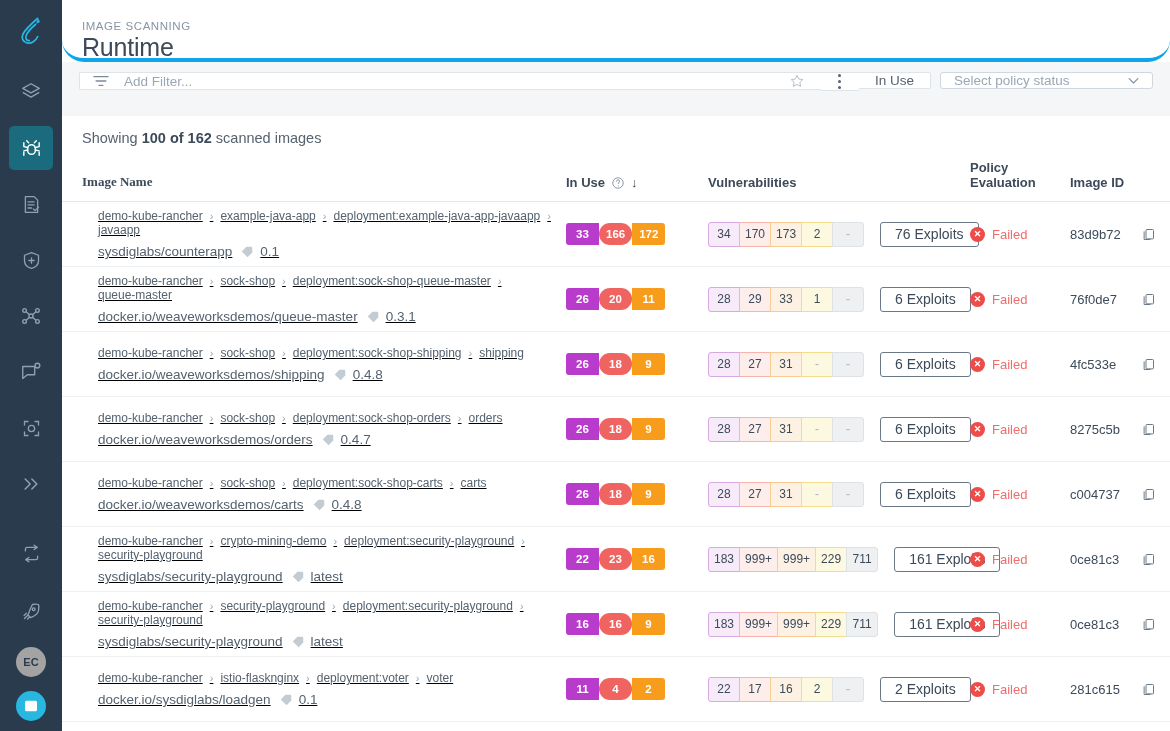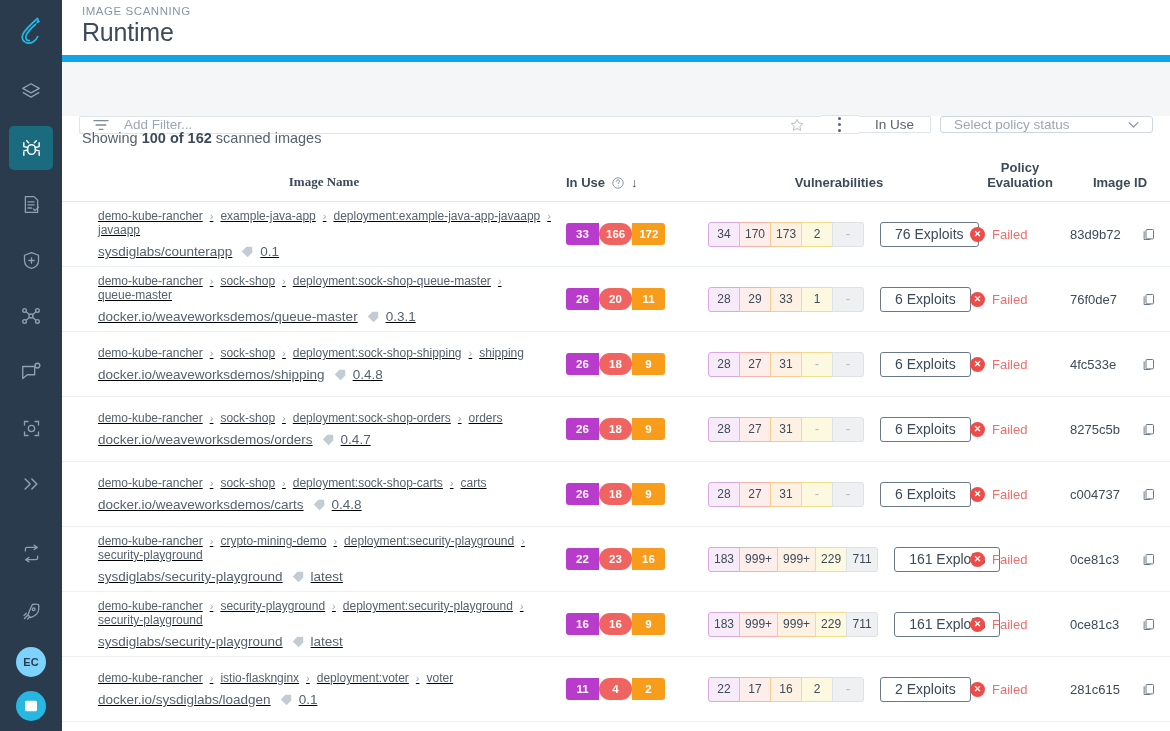--- a/index.html
+++ b/index.html
@@ -30,50 +30,50 @@
     color: #8fa0b0;
   }
   .nav-item.active { background: #1b6b7e; color: #ffffff; }
   .nav-item svg { display: block; }
   .sidebar-bottom {
     position: absolute; bottom: 10px; left: 0; width: 62px;
     display: flex; flex-direction: column; align-items: center; gap: 14px;
   }
   .avatar-circle {
     width: 30px; height: 30px; border-radius: 50%;
-    background: #7dd3fc; color: #2b3b4e;
+    background: #a3a3a3; color: #2b3b4e;
     display: flex; align-items: center; justify-content: center;
     font-size: 11px; font-weight: bold; cursor: pointer;
   }
   .chat-circle {
     width: 30px; height: 30px; border-radius: 50%;
     background: #27b7e0; color: #ffffff;
     display: flex; align-items: center; justify-content: center;
     cursor: pointer;
   }
 
   
   .main { flex: 1; height: 731px; display: flex; flex-direction: column; background: #ffffff; overflow: hidden; }
 
   .page-header {
-    padding: 5px 0 12px 20px; background: #ffffff;
-    border-bottom: 7px solid #0ea5e9;
-    height: 62px; min-height: 62px;
+    padding: 20px 0 12px 20px; background: #ffffff;
+    border-bottom: 4px solid #0ea5e9;
+    height: 62px; min-height: 62px; border-radius: 22px;
   }
   .crumb-label {
     font-size: 11.5px; color: #8795a4; letter-spacing: .55px;
   }
   .page-title {
     font-size: 25px; color: #3c4a59; font-weight: 400; margin-top: 1px;
     letter-spacing: -.2px;
   }
 
   
   .toolbar-wrap { background: #f4f6f8; padding: 10px 17px 11px 17px; height: 54px; min-height: 54px; }
-  .toolbar { display: flex; align-items: center; height: 33px; margin-top: 36px; }
+  .toolbar { display: flex; align-items: flex-start; height: 33px; }
   .filter-box {
     flex: 1; background: #ffffff; border: 1px solid #dfe4e9; border-right: none;
     display: flex; align-items: center; padding: 0 10px 0 12px;
     border-radius: 2px 0 0 2px;
   }
   .filter-icon { color: #7c8b9a; display: flex; align-items: center; margin-right: 14px; }
   .filter-input {
     flex: 1; border: none; outline: none; font-size: 13.5px; color: #3c4a59;
     font-family: "Liberation Sans", sans-serif; background: transparent;
   }
@@ -102,21 +102,21 @@
   .showing {
     padding: 14px 0 0 20px; font-size: 14.5px; color: #55626f;
     height: 44px; min-height: 44px;
   }
   .showing b { color: #3c4a59; font-weight: bold; }
 
   
   .table-scroll { flex: 1; overflow: hidden; }
   table { width: 1108px; border-collapse: collapse; table-layout: fixed; }
   thead th {
-    text-align: center; font-size: 13px; color: #3c4a59; font-weight: bold;
+    text-align: left; font-size: 13px; color: #3c4a59; font-weight: bold;
     padding: 0 0 11px 0; border-bottom: 1px solid #e4e8ec; vertical-align: bottom;
   }
   .th-name   { width: 504px; padding-left: 20px !important; font-family: Liberation Serif, serif; }
   .th-inuse  { width: 142px; }
   .th-vuln   { width: 262px; }
   .th-policy { width: 100px; }
   .th-imgid  { width: 100px; }
   .th-inner { display: flex; align-items: center; gap: 6px; }
   .q-icon { color: #8795a4; display: flex; cursor: pointer; }
   .sort-arrow { color: #3c4a59; font-size: 13px; cursor: pointer; }

